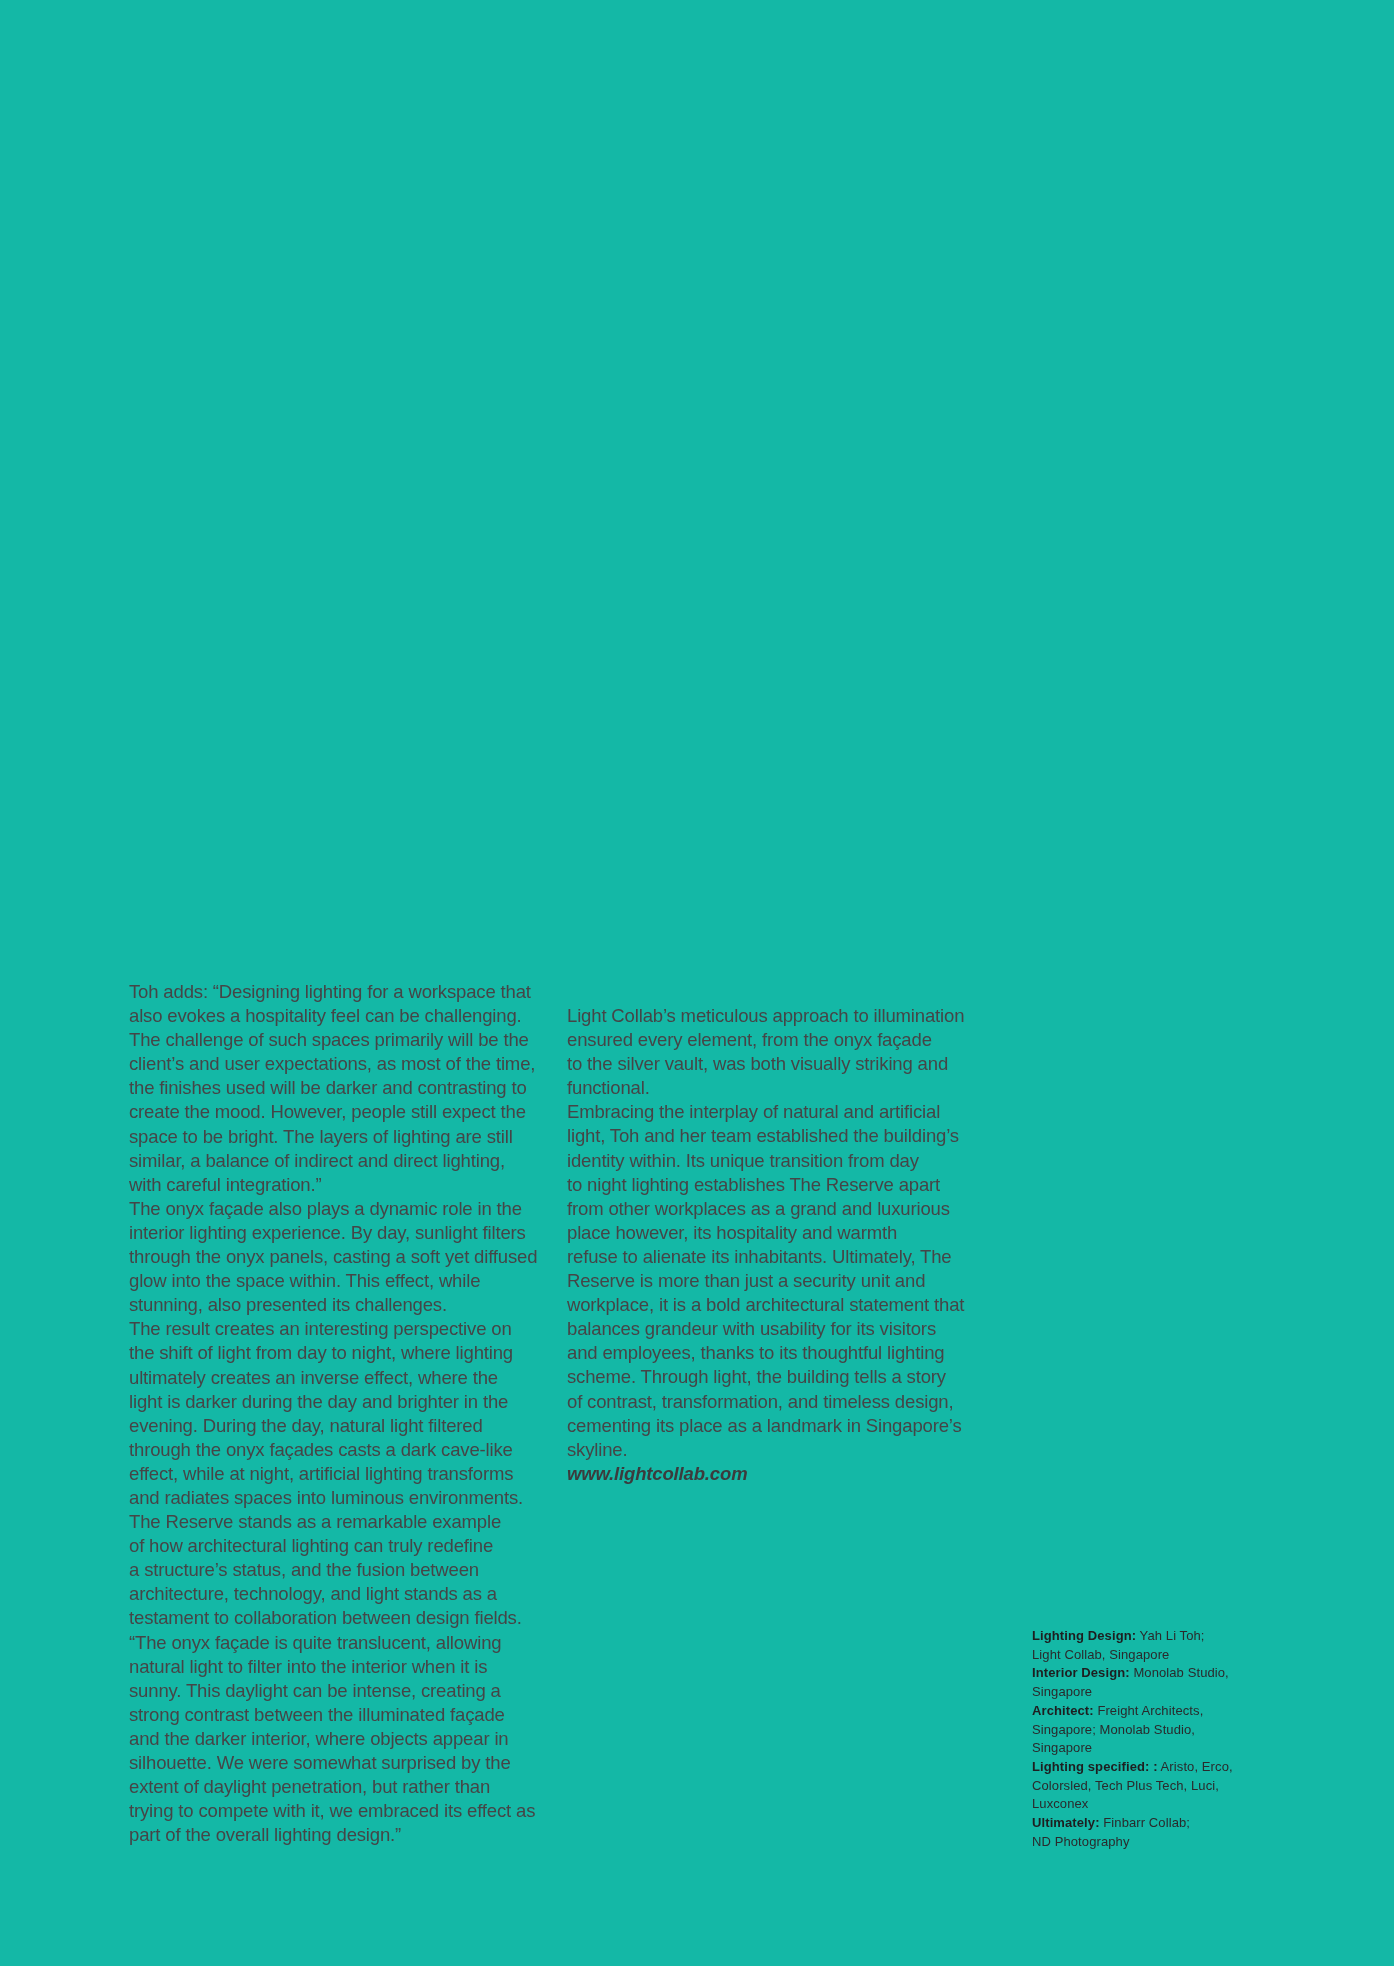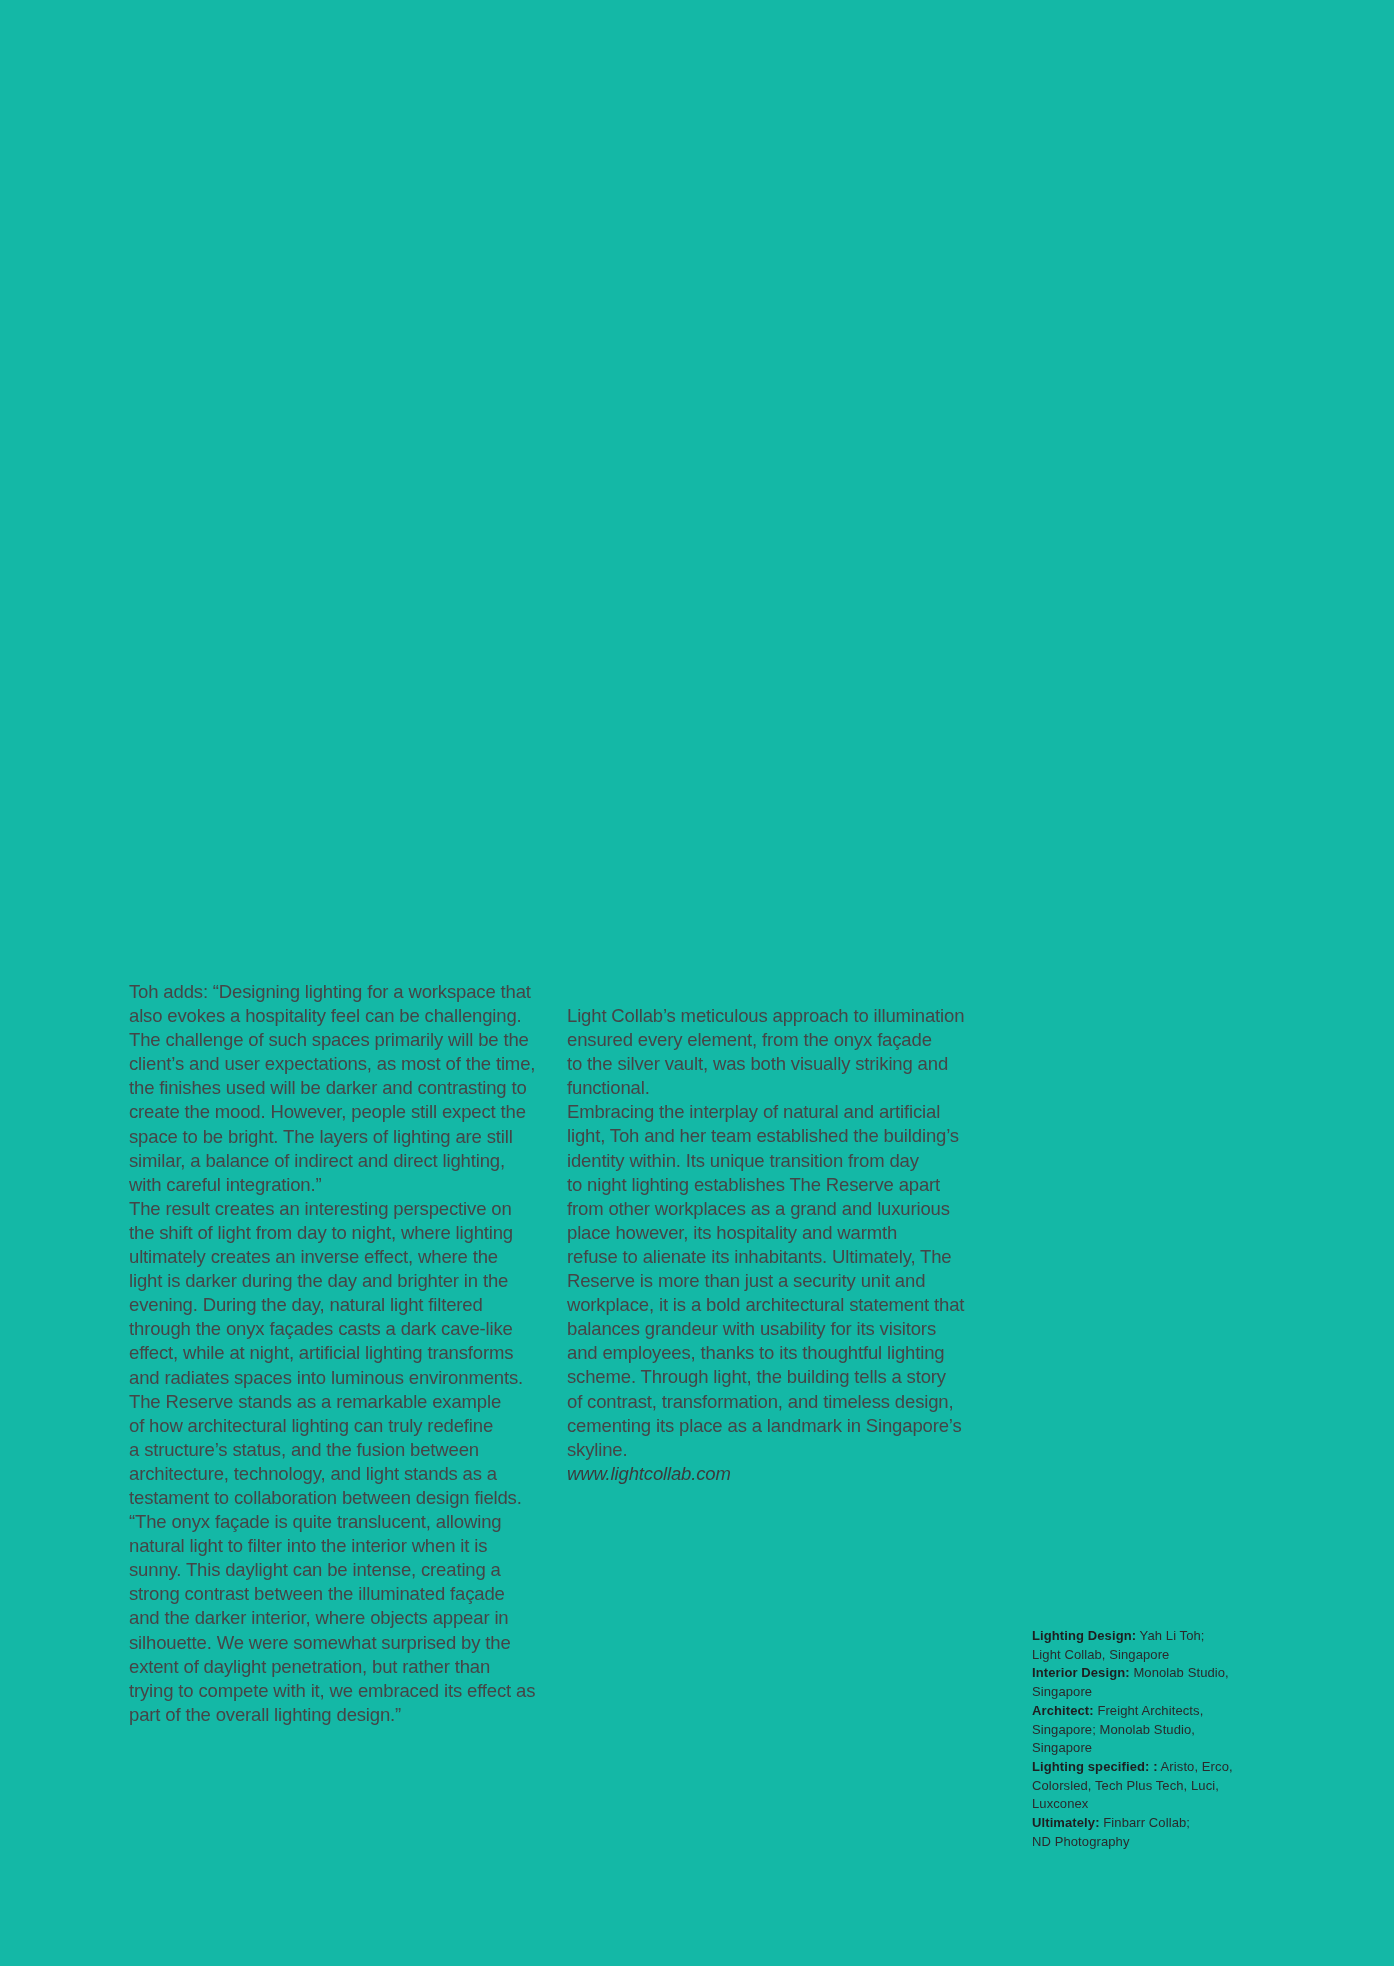--- a/index.html
+++ b/index.html
@@ -24,21 +24,21 @@
     line-height: 24.1px;
     letter-spacing: -0.15px;
   }
   .col-left  { left: 129px; width: 416px; }
   .col-right { left: 567px; width: 414px; margin-top: 24px; }
   .para {
     white-space: pre;
     margin: 0;
   }
   .website {
-    font-weight: normal;
+    font-weight: bold;
     font-style: italic;
     color: #3b3b3d;
     white-space: pre;
   }
   .credits {
     position: absolute;
     left: 1032px;
     top: 1627px;
     width: 310px;
     color: #2a2a2c;
@@ -63,20 +63,25 @@
   <div class="body-col col-left">
     <p class="para">Toh adds: “Designing lighting for a workspace that
 also evokes a hospitality feel can be challenging.
 The challenge of such spaces primarily will be the
 client’s and user expectations, as most of the time,
 the finishes used will be darker and contrasting to
 create the mood. However, people still expect the
 space to be bright. The layers of lighting are still
 similar, a balance of indirect and direct lighting,
 with careful integration.”</p>
+    <p class="para">The onyx façade also plays a dynamic role in the
+interior lighting experience. By day, sunlight filters
+through the onyx panels, casting a soft yet diffused
+glow into the space within. This effect, while
+stunning, also presented its challenges.</p>
     <p class="para">The result creates an interesting perspective on
 the shift of light from day to night, where lighting
 ultimately creates an inverse effect, where the
 light is darker during the day and brighter in the
 evening. During the day, natural light filtered
 through the onyx façades casts a dark cave-like
 effect, while at night, artificial lighting transforms
 and radiates spaces into luminous environments.
 The Reserve stands as a remarkable example
 of how architectural lighting can truly redefine

